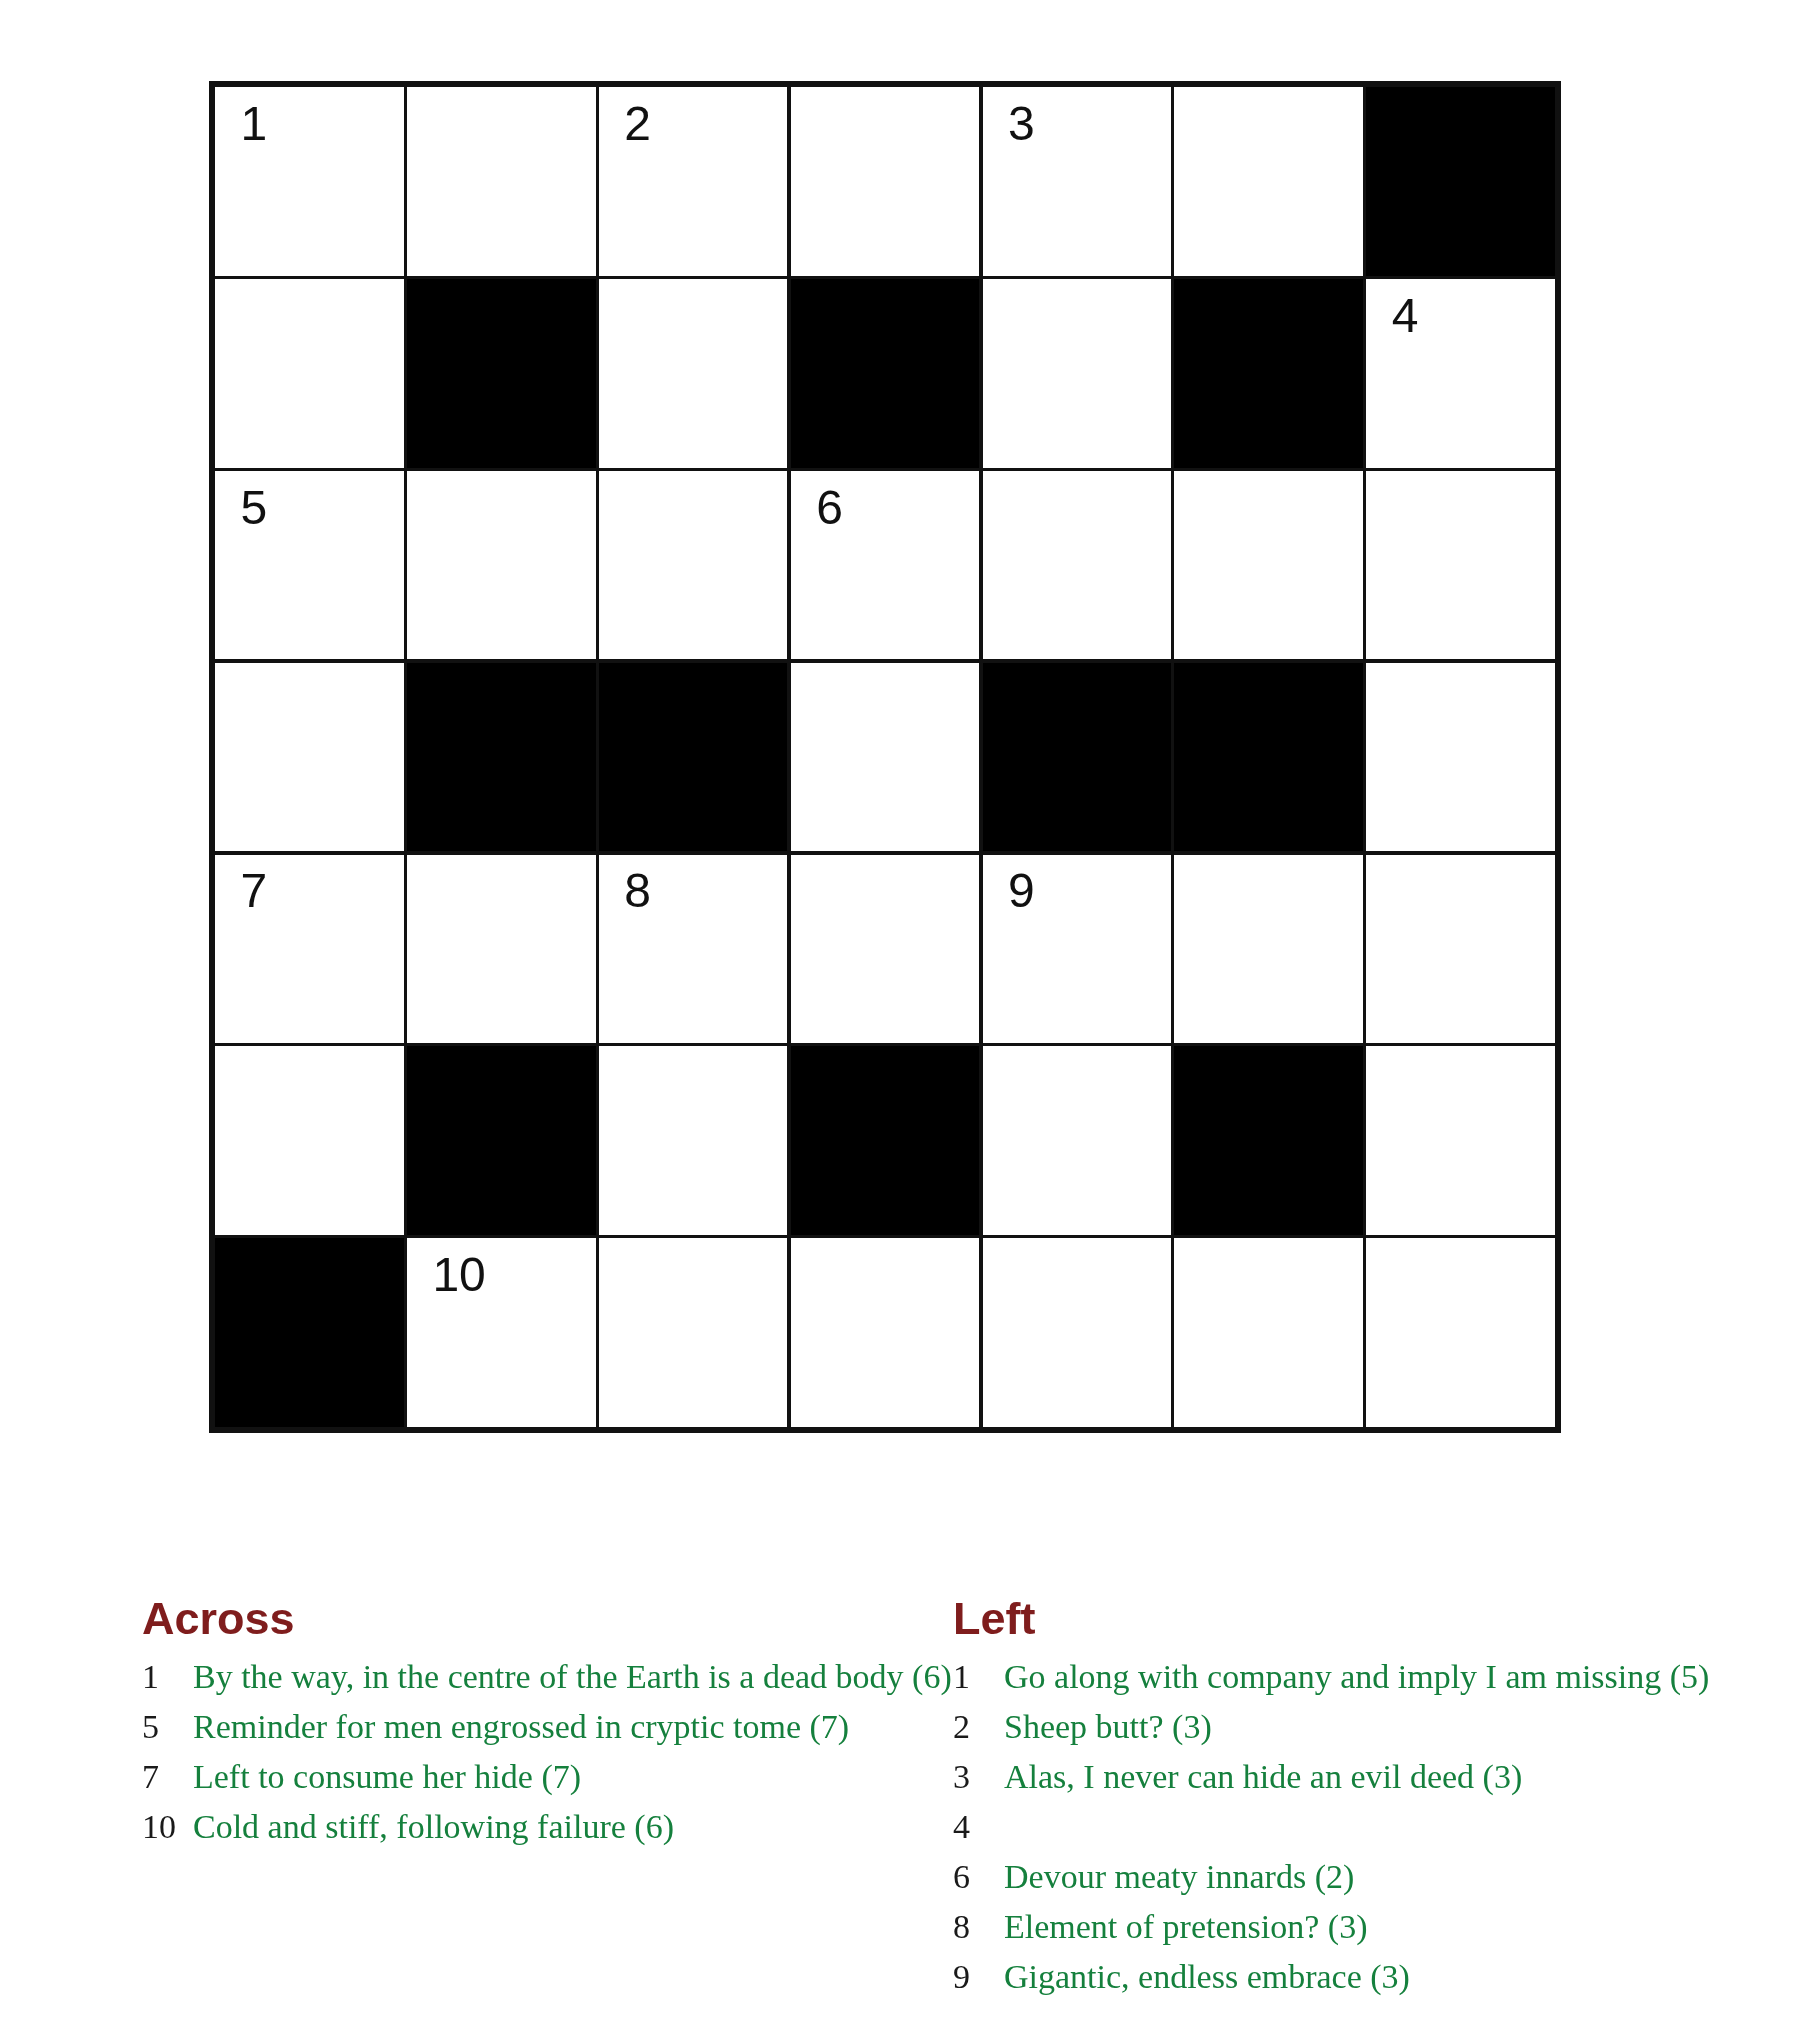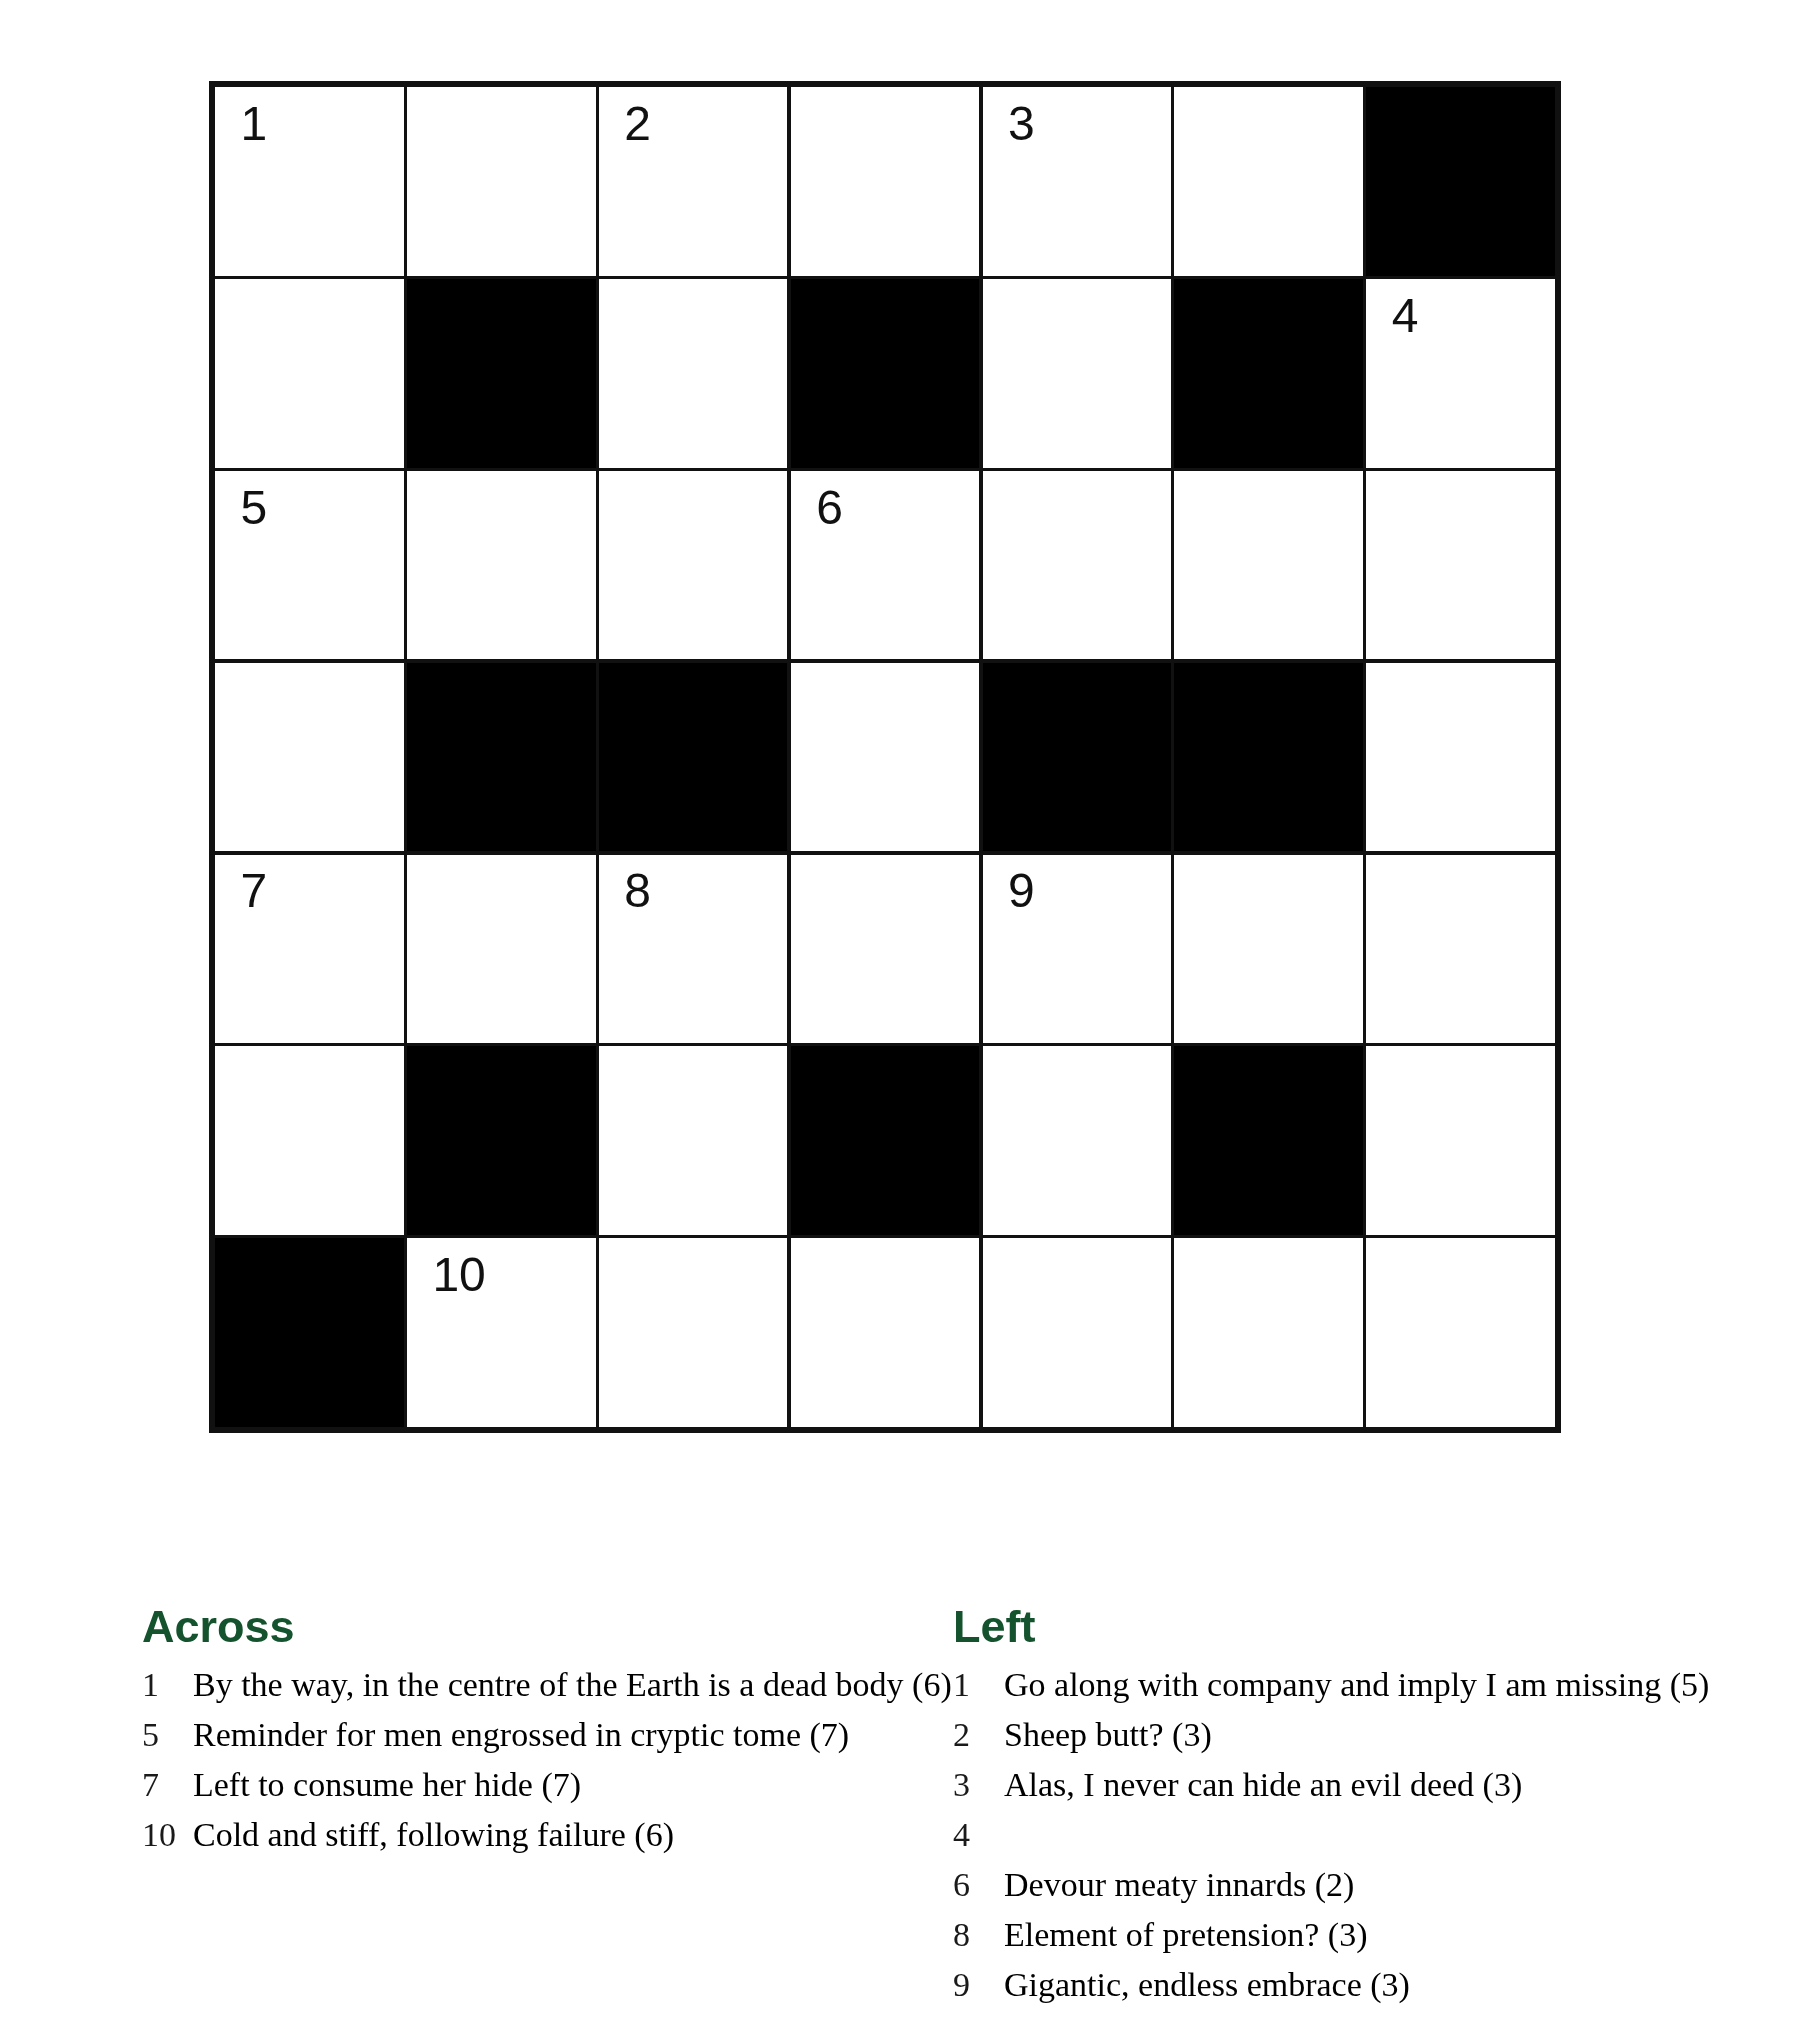--- a/index.html
+++ b/index.html
@@ -51,26 +51,26 @@
 
   
   .clues {
     position: absolute;
     top: 1596px;
   }
   .clues.across { left: 142px; }
   .clues.down   { left: 953px; }
 
   .clues h2 {
-    margin: 8px 0 19px 0;
+    margin: 0 0 19px 0;
     font-family: "Liberation Sans", sans-serif;
     font-weight: 700;
     font-size: 45px;
     line-height: 1;
-    color: #14532d;
+    color: #7f1d1d;
     letter-spacing: 0px;
   }
   .clues ol {
     margin: 0;
     padding: 0;
     list-style: none;
   }
   .clues li {
     display: flex;
     align-items: baseline;
@@ -79,21 +79,21 @@
   }
   .cluenum {
     flex: 0 0 51px;
     font-size: 34px;
     line-height: 34px;
     color: #1a1a1a;
   }
   .cluetext {
     font-size: 34px;
     line-height: 34px;
-    color: #000000;
+    color: #15803d;
   }
 </style>
 </head>
 <body>
 
 <div class="page">
 
   <div class="grid" id="grid">
       <div class="cell">
         <span class="cellnum">1</span>

